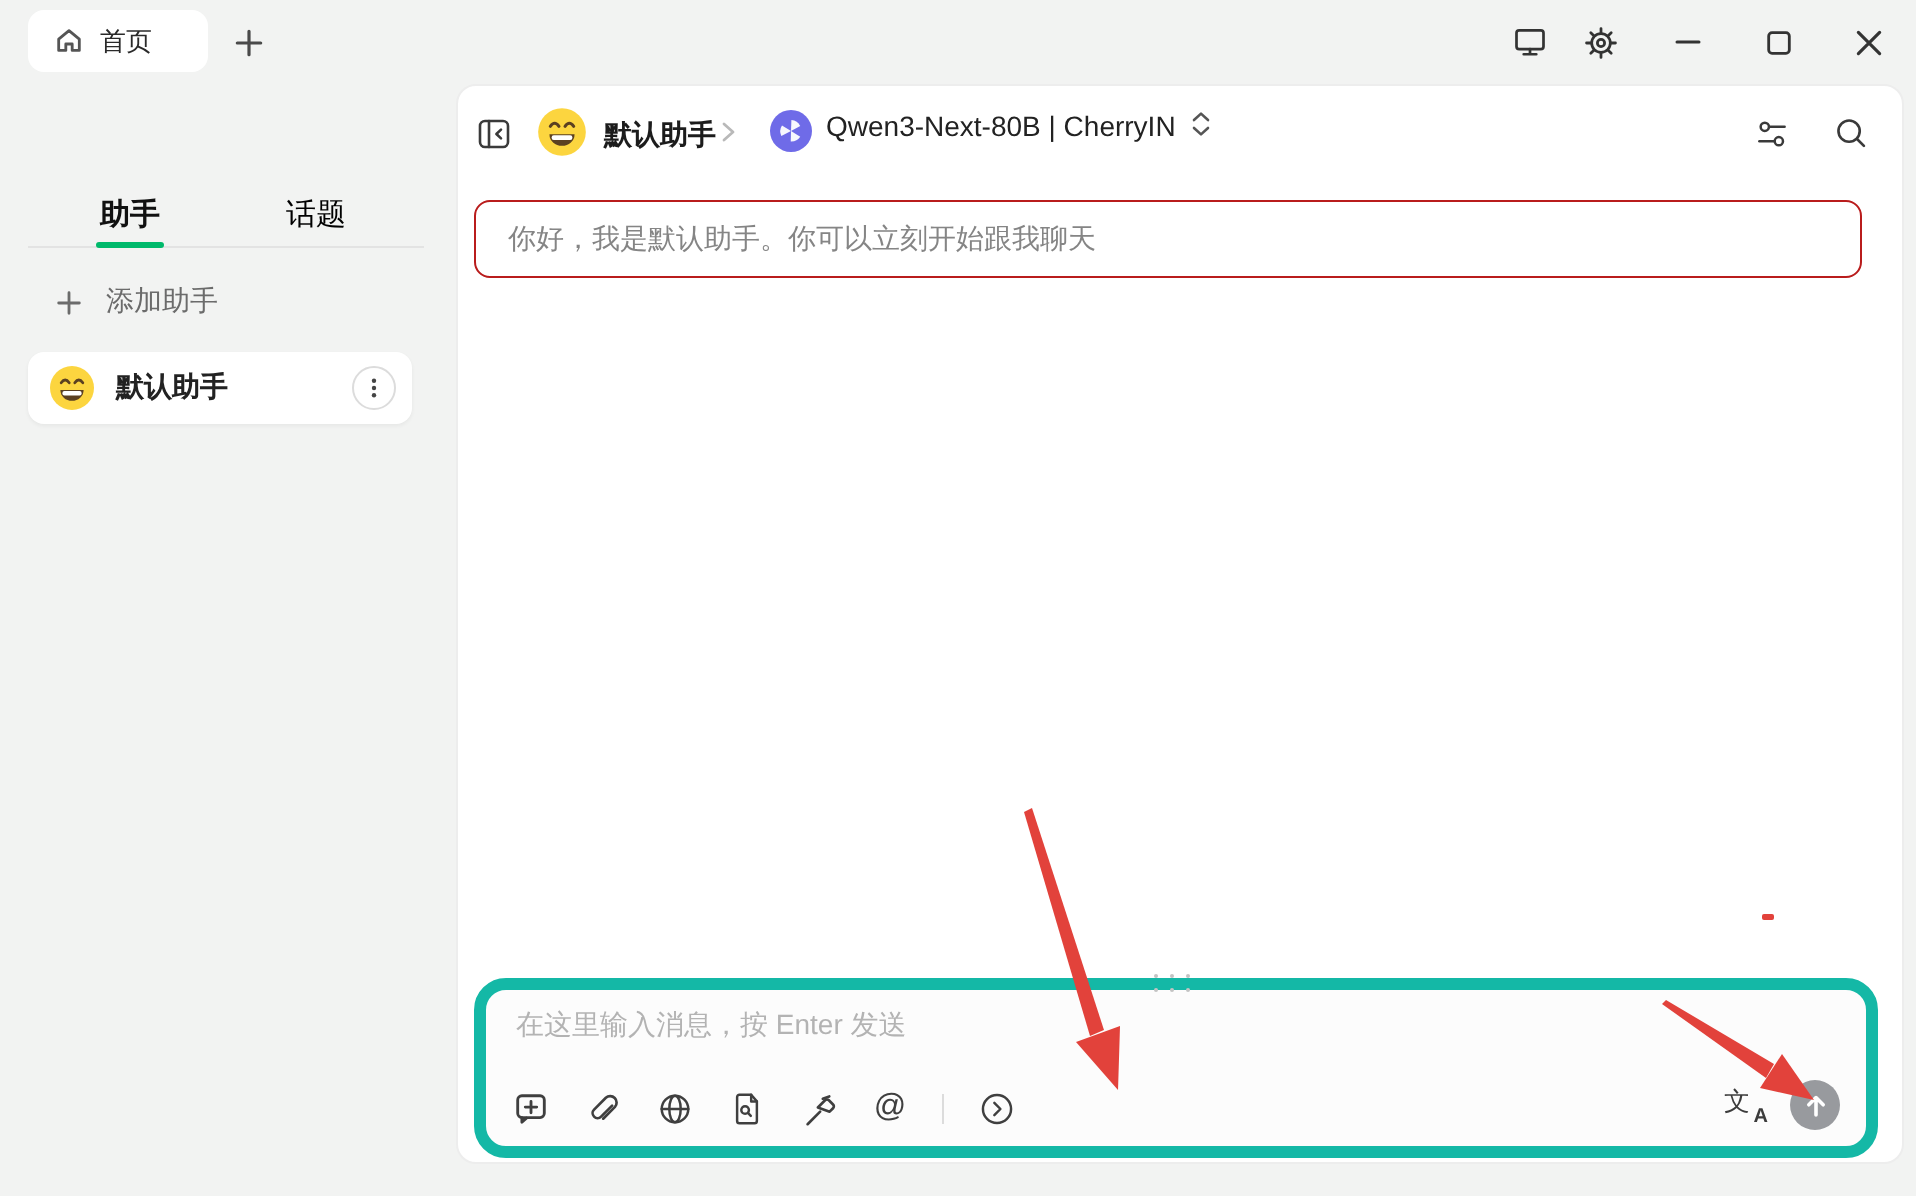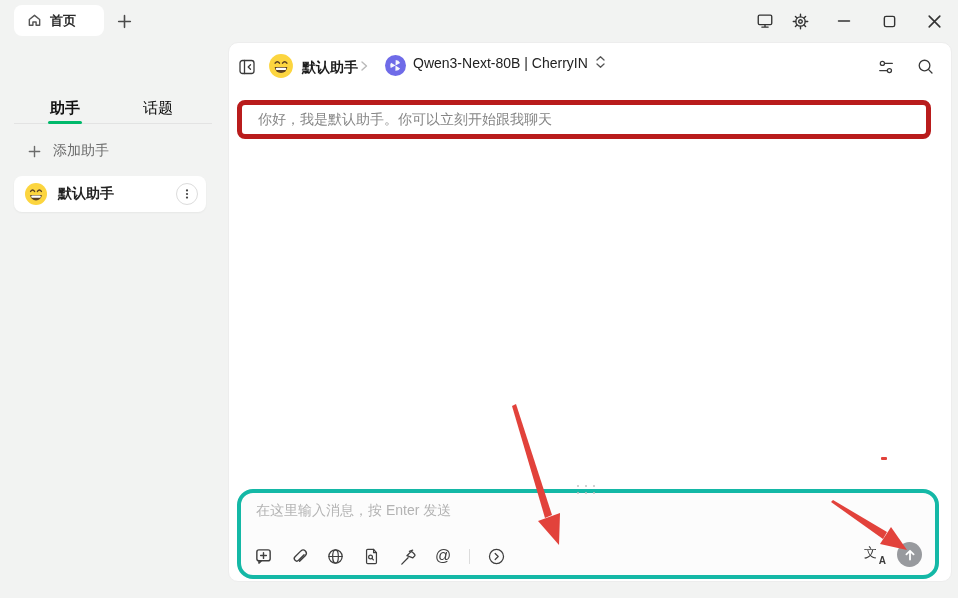--- a/index.html
+++ b/index.html
@@ -8,21 +8,21 @@
     position:relative; overflow:hidden;
     background:#f2f3f2;
     font-family:"Liberation Sans","DejaVu Sans",sans-serif;
     color:#1f1f1f;
     -webkit-font-smoothing:antialiased;
   }
   svg { display:block; }
   .ico { stroke:#3f3f3f; stroke-width:1.5; fill:none; stroke-linecap:round; stroke-linejoin:round; }
 
   
-  .titlebar { position:absolute; left:0; top:0; width:958px; height:42px;font-weight:bold; }
+  .titlebar { position:absolute; left:0; top:0; width:958px; height:42px; }
   .tab-pill { position:absolute; left:14px; top:5px; width:90px; height:31px;
     background:#fff; border-radius:8px; display:flex; align-items:center; gap:8px;
     padding-left:13px; font-size:13px; color:#2a2a2a; cursor:default; }
   .tb-btn { position:absolute; top:12px; width:18px; height:18px; display:flex; align-items:center; justify-content:center; }
   .new-tab   { left:115px; }
   .mini-win  { left:756px; }
   .settings  { left:791px; }
   .minimize  { left:835px; }
   .maximize  { left:880px; }
   .close     { left:925px; }
@@ -52,27 +52,27 @@
   .mh-collapse { position:absolute; left:8px; top:14px; }
   .mh-avatar { position:absolute; left:39px; top:10px; }
   .mh-name { position:absolute; left:73px; top:16px; font-size:14px; font-weight:bold; color:#1c1c1c; }
   .mh-sep { position:absolute; left:129px; top:17px; }
   .model-chip { position:absolute; left:156px; top:12px; display:flex; align-items:flex-start; gap:7px; cursor:pointer; }
   .model-chip .mname { font-size:14px; color:#222; }
   .mh-tune { position:absolute; left:648px; top:15px; cursor:pointer; }
   .mh-search { position:absolute; left:687px; top:14px; cursor:pointer; }
 
   .greeting { position:absolute; left:8px; top:57px; width:694px; height:39px;
-    border:5px solid #b91c1c; border-radius:8px; background:#fff;
+    border:1px solid #b91c1c; border-radius:8px; background:#fff;
     display:flex; align-items:center; padding-left:16px;
     font-size:14px; color:#858585; }
 
   
   .composer { position:absolute; left:8px; top:446px; width:702px; height:90px;
-    background:#fcfcfc; border:4px solid #14b8a6; border-radius:16px; }
+    background:#fcfcfc; border:6px solid #14b8a6; border-radius:16px; }
   .drag-dots { position:absolute; left:50%; top:-8px; margin-left:-11px; width:22px; height:13px;
     display:grid; grid-template-columns:repeat(3,2px); grid-template-rows:2px 2px;
     column-gap:6px; row-gap:5px; cursor:ns-resize; }
   .drag-dots i { width:2px; height:2px; border-radius:50%; background:#c3c3c3; }
   .composer textarea { position:absolute; left:15px; top:9px; width:560px; height:40px;
     border:none; outline:none; resize:none; background:transparent;
     font-family:"Liberation Sans","DejaVu Sans",sans-serif; font-size:14px; color:#333; }
   .composer textarea::placeholder { color:#b3b3b3; }
   .tool-row { position:absolute; left:12px; bottom:9px; display:flex; align-items:center; gap:16px; }
   .tool-btn { width:20px; height:20px; display:flex; align-items:center; justify-content:center; cursor:pointer; }

